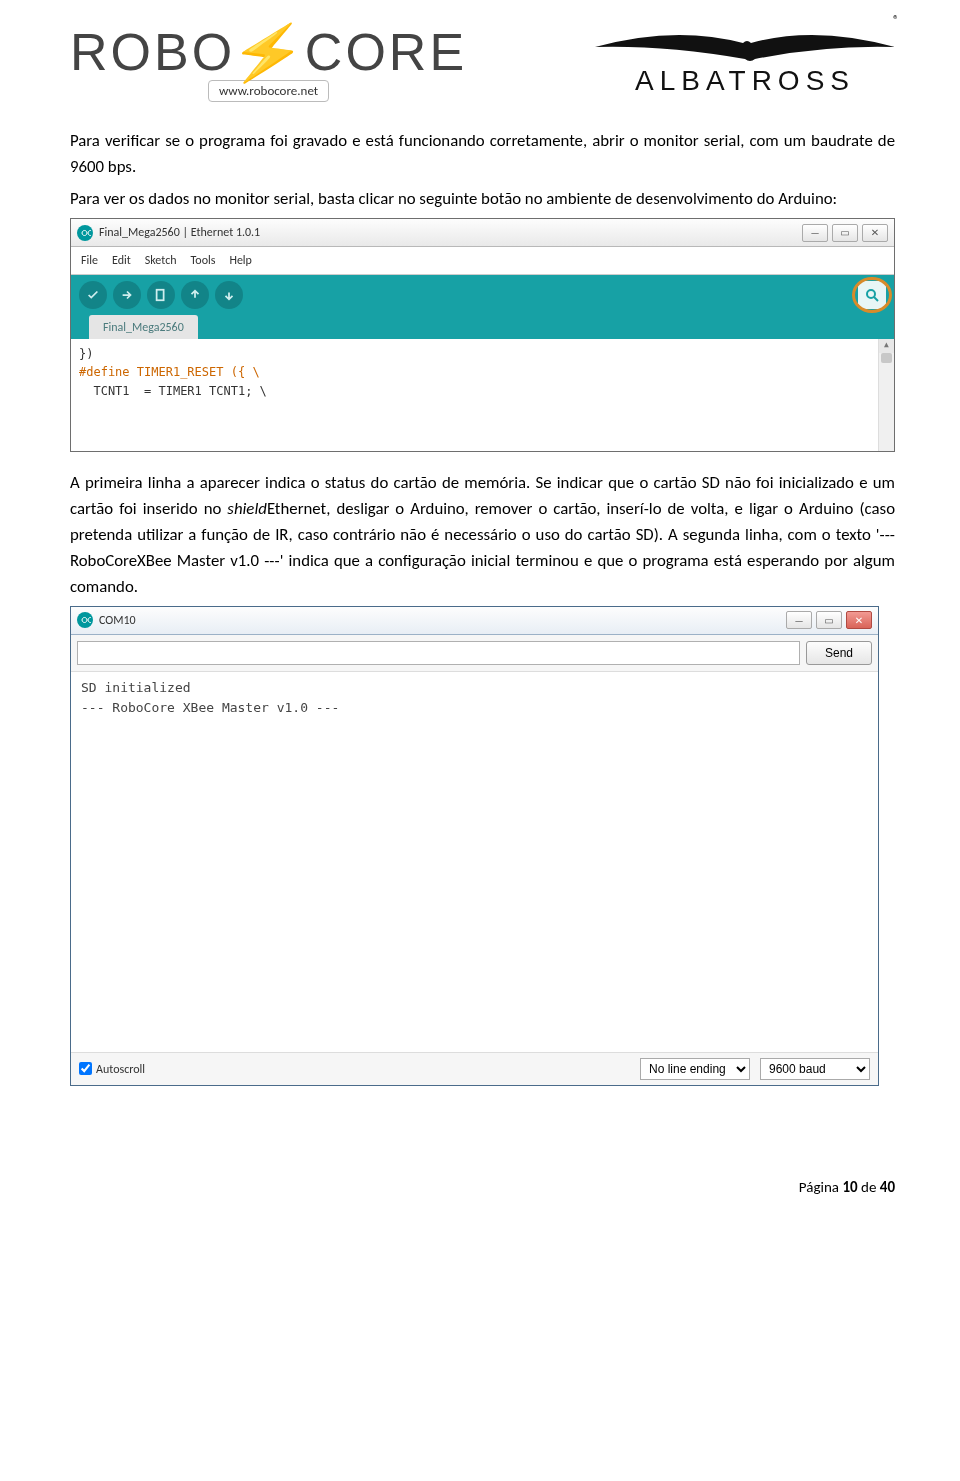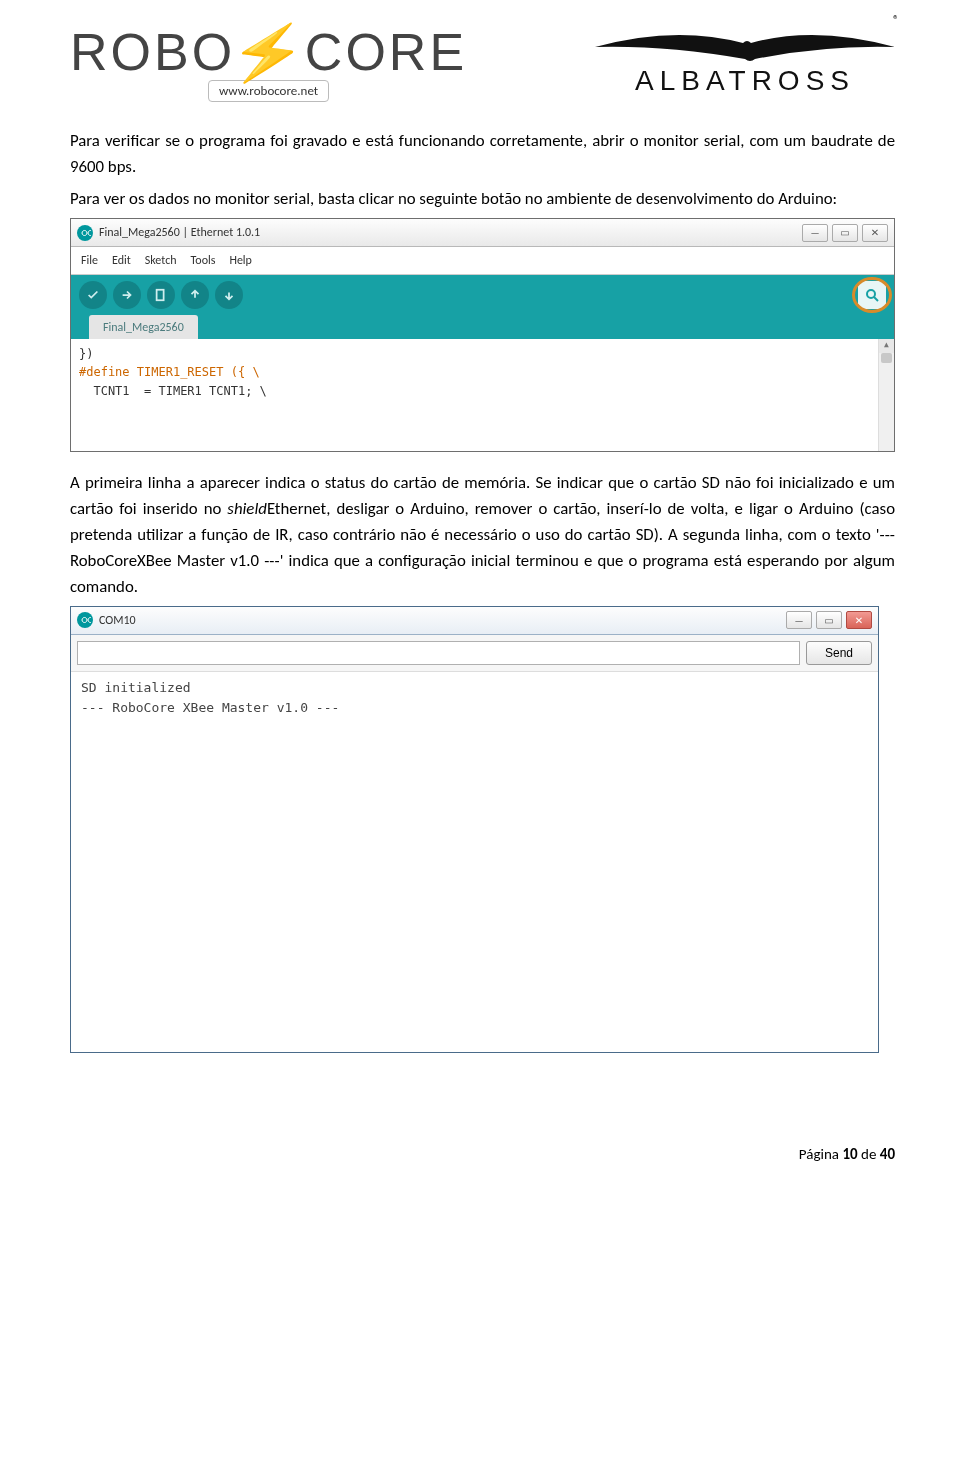--- a/index.html
+++ b/index.html
@@ -173,19 +173,32 @@
       </div>
     </div>
     <div class="sendrow">
       <input type="text" style="">
       <button>Send</button>
     </div>
     <div class="serialout">
       <div class="ln">SD initialized</div>
       <div class="ln">--- RoboCore XBee Master v1.0 ---</div>
     </div>
+    <div class="statusrow">
+      <label>
+        <input type="checkbox" checked="" style="">
+        <span>Autoscroll</span>
+      </label>
+      <span class="spacer"></span>
+      <select>
+        <option>No line ending</option>
+      </select>
+      <select>
+        <option>9600 baud</option>
+      </select>
+    </div>
   </div>
 
 
   <div class="footer">
     <span>Página </span><b>10</b><span> de </span><b>40</b>
   </div>
 </div>
 
 </body></html>

